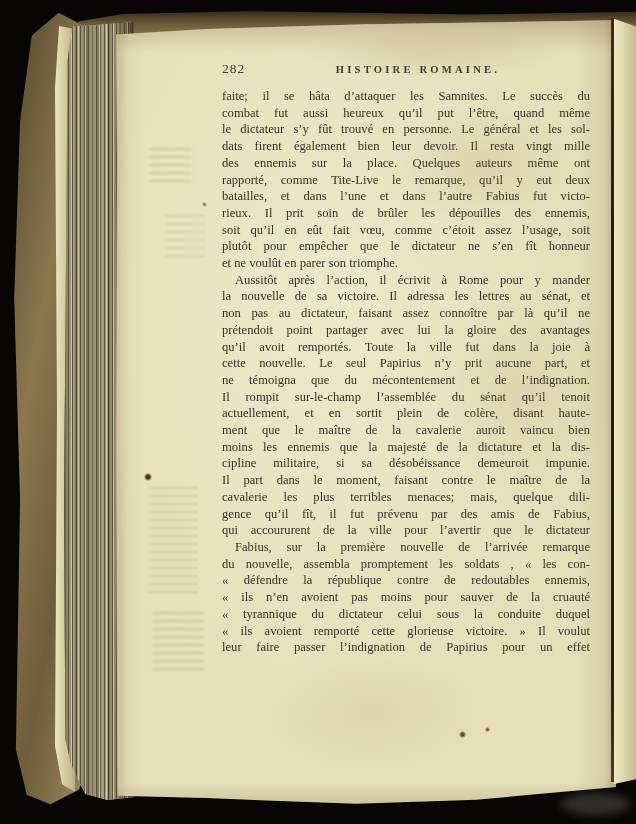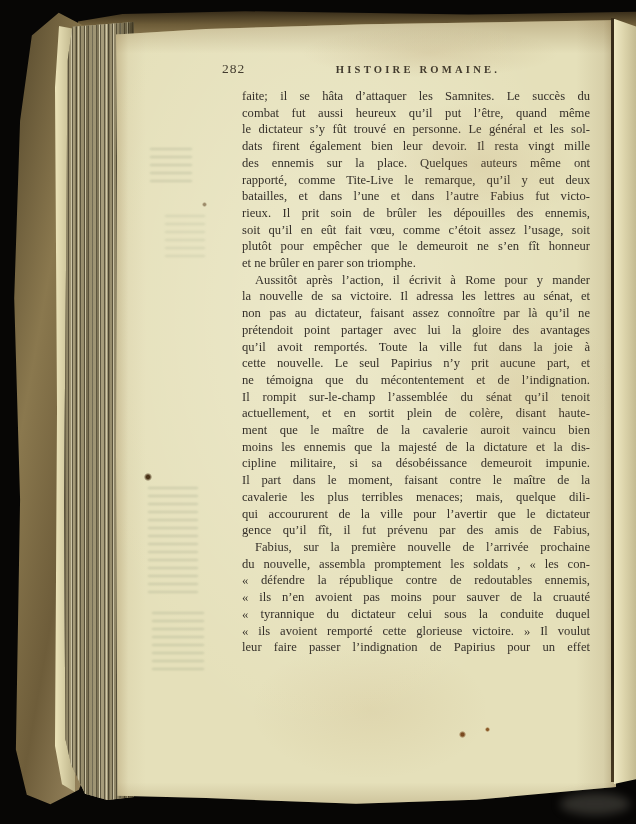--- a/index.html
+++ b/index.html
@@ -39,21 +39,21 @@
   .facing-page{position:absolute;left:614px;top:15px;width:22px;height:772px;
     background:linear-gradient(to right,#efe9c4,#ddd5ac 45%,#c4bb92);
     clip-path:polygon(0 .5%,100% 1.5%,100% 99%,0 99.6%);}
 
   
   .folio{position:absolute;left:106px;top:43px;font-size:13.5px;color:#433c2f;letter-spacing:1px;text-align:right;}
   .running-title{position:absolute;left:150px;top:46px;width:304px;text-align:center;
     font-size:10.6px;font-weight:700;letter-spacing:3.2px;color:#3e382c;}
   .text-block{position:absolute;left:106px;top:70px;width:368px;color:#35302a;
     font-size:12.6px;line-height:16.7px;}
-  .line{text-align:justify;text-align-last:justify;white-space:normal;margin-left:20px;}
+  .line{text-align:justify;text-align-last:justify;white-space:normal;}
   .line.short{text-align-last:left;}
   .line.indent{text-indent:13px;}
 
   
   .ghost{position:absolute;background:repeating-linear-gradient(to bottom,rgba(108,124,96,.5) 0 2px,rgba(0,0,0,0) 2px 8px);
     filter:blur(1.1px);opacity:.42;}
   .stain{position:absolute;border-radius:50%;pointer-events:none;}
   .dot{position:absolute;border-radius:50%;}
   .smudge{position:absolute;left:560px;top:793px;width:70px;height:22px;border-radius:50%;
     background:rgba(125,122,112,.35);filter:blur(5px);}
@@ -77,45 +77,45 @@
       <div>
         <div class="line">faite; il se hâta d’attaquer les Samnites. Le succès du</div>
         <div class="line">combat fut aussi heureux qu’il put l’être, quand même</div>
         <div class="line">le dictateur s’y fût trouvé en personne. Le général et les sol-</div>
         <div class="line">dats firent également bien leur devoir. Il resta vingt mille</div>
         <div class="line">des ennemis sur la place. Quelques auteurs même ont</div>
         <div class="line">rapporté, comme Tite-Live le remarque, qu’il y eut deux</div>
         <div class="line">batailles, et dans l’une et dans l’autre Fabius fut victo-</div>
         <div class="line">rieux. Il prit soin de brûler les dépouilles des ennemis,</div>
         <div class="line">soit qu’il en eût fait vœu, comme c’étoit assez l’usage, soit</div>
-        <div class="line">plutôt pour empêcher que le demeuroit ne s’en fît honneur</div>
-        <div class="line short">et ne brûler en parer son triomphe.</div>
+        <div class="line">plutôt pour empêcher que le dictateur ne s’en fît honneur</div>
+        <div class="line short">et ne voulût en parer son triomphe.</div>
       </div>
 
       <div>
         <div class="line indent">Aussitôt après l’action, il écrivit à Rome pour y mander</div>
         <div class="line">la nouvelle de sa victoire. Il adressa les lettres au sénat, et</div>
         <div class="line">non pas au dictateur, faisant assez connoître par là qu’il ne</div>
         <div class="line">prétendoit point partager avec lui la gloire des avantages</div>
         <div class="line">qu’il avoit remportés. Toute la ville fut dans la joie à</div>
         <div class="line">cette nouvelle. Le seul Papirius n’y prit aucune part, et</div>
         <div class="line">ne témoigna que du mécontentement et de l’indignation.</div>
         <div class="line">Il rompit sur-le-champ l’assemblée du sénat qu’il tenoit</div>
         <div class="line">actuellement, et en sortit plein de colère, disant haute-</div>
         <div class="line">ment que le maître de la cavalerie auroit vaincu bien</div>
         <div class="line">moins les ennemis que la majesté de la dictature et la dis-</div>
         <div class="line">cipline militaire, si sa désobéissance demeuroit impunie.</div>
         <div class="line">Il part dans le moment, faisant contre le maître de la</div>
         <div class="line">cavalerie les plus terribles menaces; mais, quelque dili-</div>
+        <div class="line">gence qu’il fît, il fut prévenu par des amis de Fabius,</div>
         <div class="line">qui accoururent de la ville pour l’avertir que le dictateur</div>
-        <div class="line">gence qu’il fît, il fut prévenu par des amis de Fabius,</div>
       </div>
 
       <div>
-        <div class="line indent">Fabius, sur la première nouvelle de l’arrivée prochaine</div>
+        <div class="line indent">Fabius, sur la première nouvelle de l’arrivée remarque</div>
         <div class="line">du nouvelle, assembla promptement les soldats , « les con-</div>
         <div class="line">« défendre la république contre de redoutables ennemis,</div>
         <div class="line">« ils n’en avoient pas moins pour sauver de la cruauté</div>
         <div class="line">« tyrannique du dictateur celui sous la conduite duquel</div>
         <div class="line">« ils avoient remporté cette glorieuse victoire. » Il voulut</div>
         <div class="line">leur faire passer l’indignation de Papirius pour un effet</div>
       </div>
     </div>
   </div>
 

